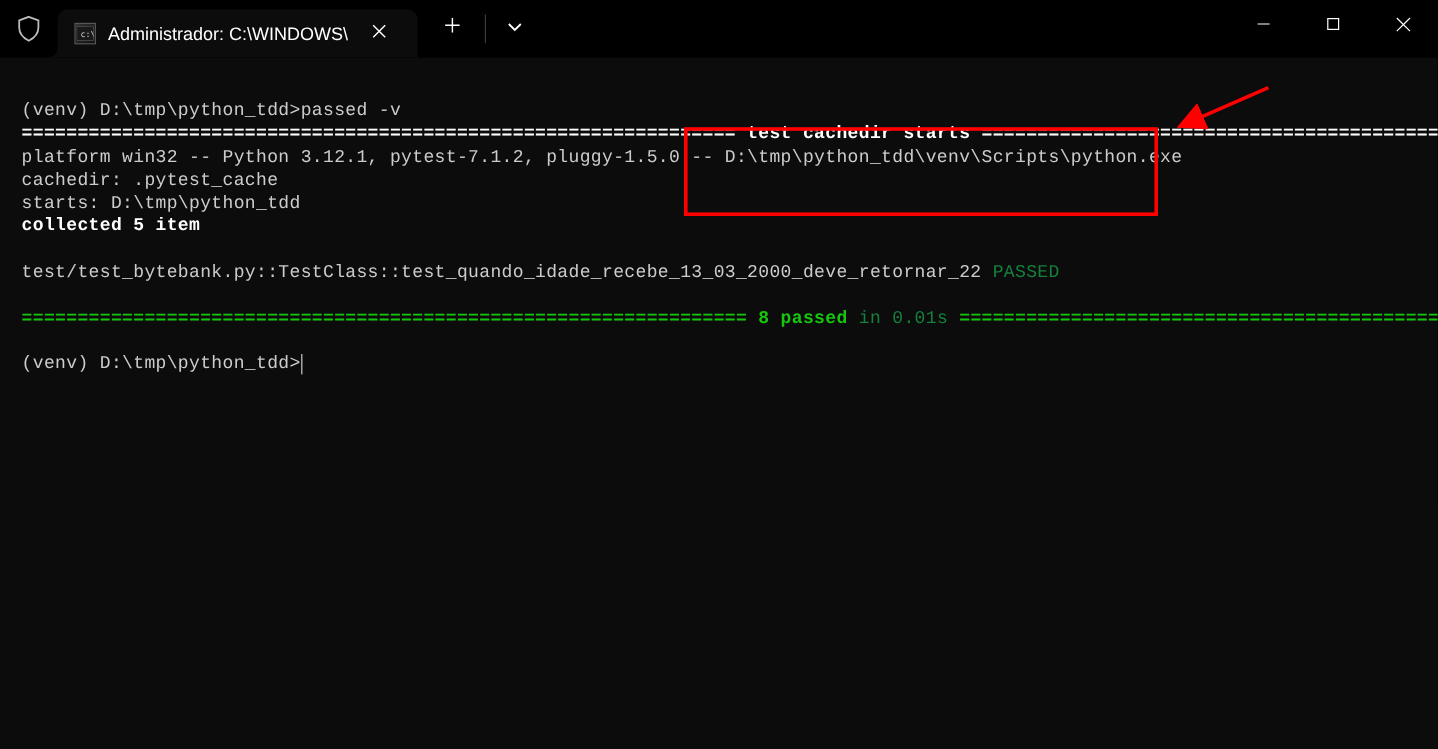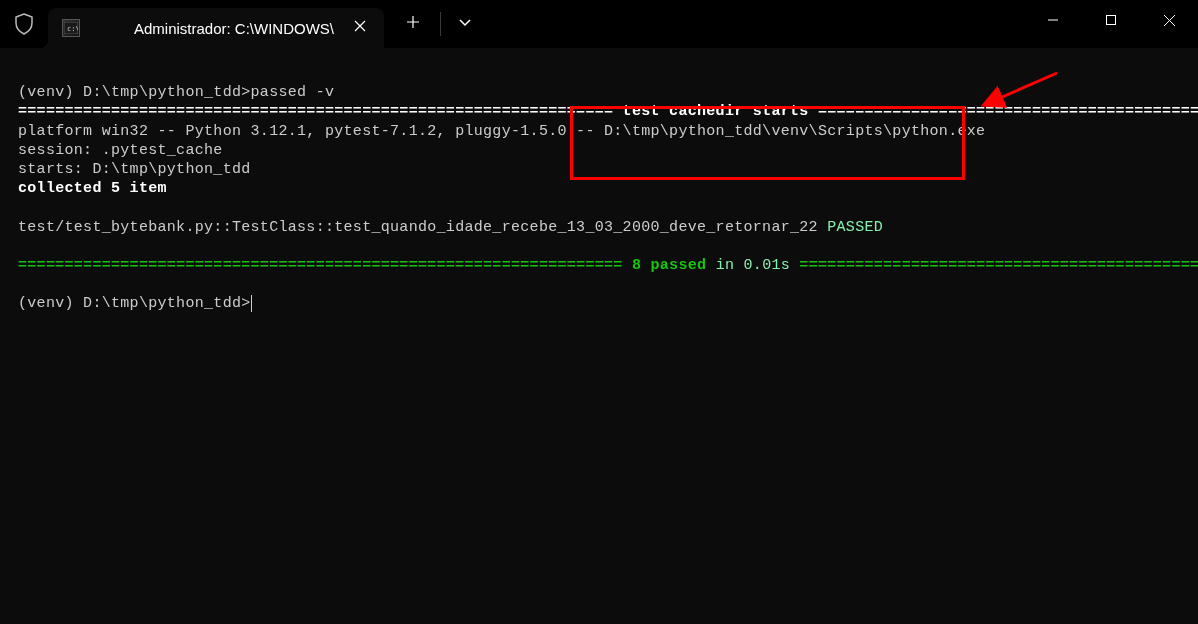--- a/index.html
+++ b/index.html
@@ -63,21 +63,20 @@
     }
     .tab-title {
       color: #fff;
       font-size: 15px;
       font-family: 'Segoe UI', sans-serif;
       font-weight: 400;
       white-space: nowrap;
       overflow: hidden;
       text-overflow: ellipsis;
       max-width: 240px;
-      margin-left: 44px;
     }
     .tab-close {
       color: #fff;
       font-size: 14px;
       padding: 4px 6px;
       cursor: pointer;
       margin-left: 4px;
     }
     .new-tab-btn {
       color: #fff;
@@ -119,21 +118,21 @@
       padding: 16px 18px;
       color: #ccc;
       font-size: 15px;
       line-height: 1.28;
       height: calc(100% - 48px);
       white-space: pre;
       letter-spacing: 0.3px;
       position: relative;
     }
     .bold { font-weight: bold; color: #fff; }
-    .green { color: #86efac; }
+    .green { color: #15803d; }
     .green-bold { color: #16c60c; font-weight: bold; }
     .cursor {
       display: inline-block;
       width: 1px;
       height: 17px;
       background: #ccc;
       vertical-align: text-bottom;
       margin-left: 0;
     }
     .highlight-box {
@@ -204,21 +203,21 @@
           <path d="M1 1 L12 12 M12 1 L1 12" stroke="#fff" stroke-width="1"></path>
         </svg>
     </div>
   </div>
 </div>
 
 <div class="terminal">
 <span>(venv) D:\tmp\python_tdd&gt;</span><span>passed -v</span>
 <span class="bold">================================================================ </span><span class="bold">test cachedir starts</span><span class="bold"> =================================================================</span>
 <span>platform win32 -- Python 3.12.1, pytest-7.1.2, pluggy-1.5.0 -- D:\tmp\python_tdd\venv\Scripts\python.exe</span>
-<span>session: .pytest_cache</span>
+<span>cachedir: .pytest_cache</span>
 <span>starts: D:\tmp\python_tdd</span>
 <span class="bold">collected 5 item</span>
 
 <span>test/test_bytebank.py::TestClass::test_quando_idade_recebe_13_03_2000_deve_retornar_22</span><span class="green"> PASSED</span><span>                                     </span>
 
 <span class="green-bold">================================================================= </span><span class="green-bold">8 passed</span><span class="green"> in 0.01s</span><span class="green-bold"> =================================================================</span>
 
 <span>(venv) D:\tmp\python_tdd&gt;</span><span class="cursor"></span>
 </div>
 

